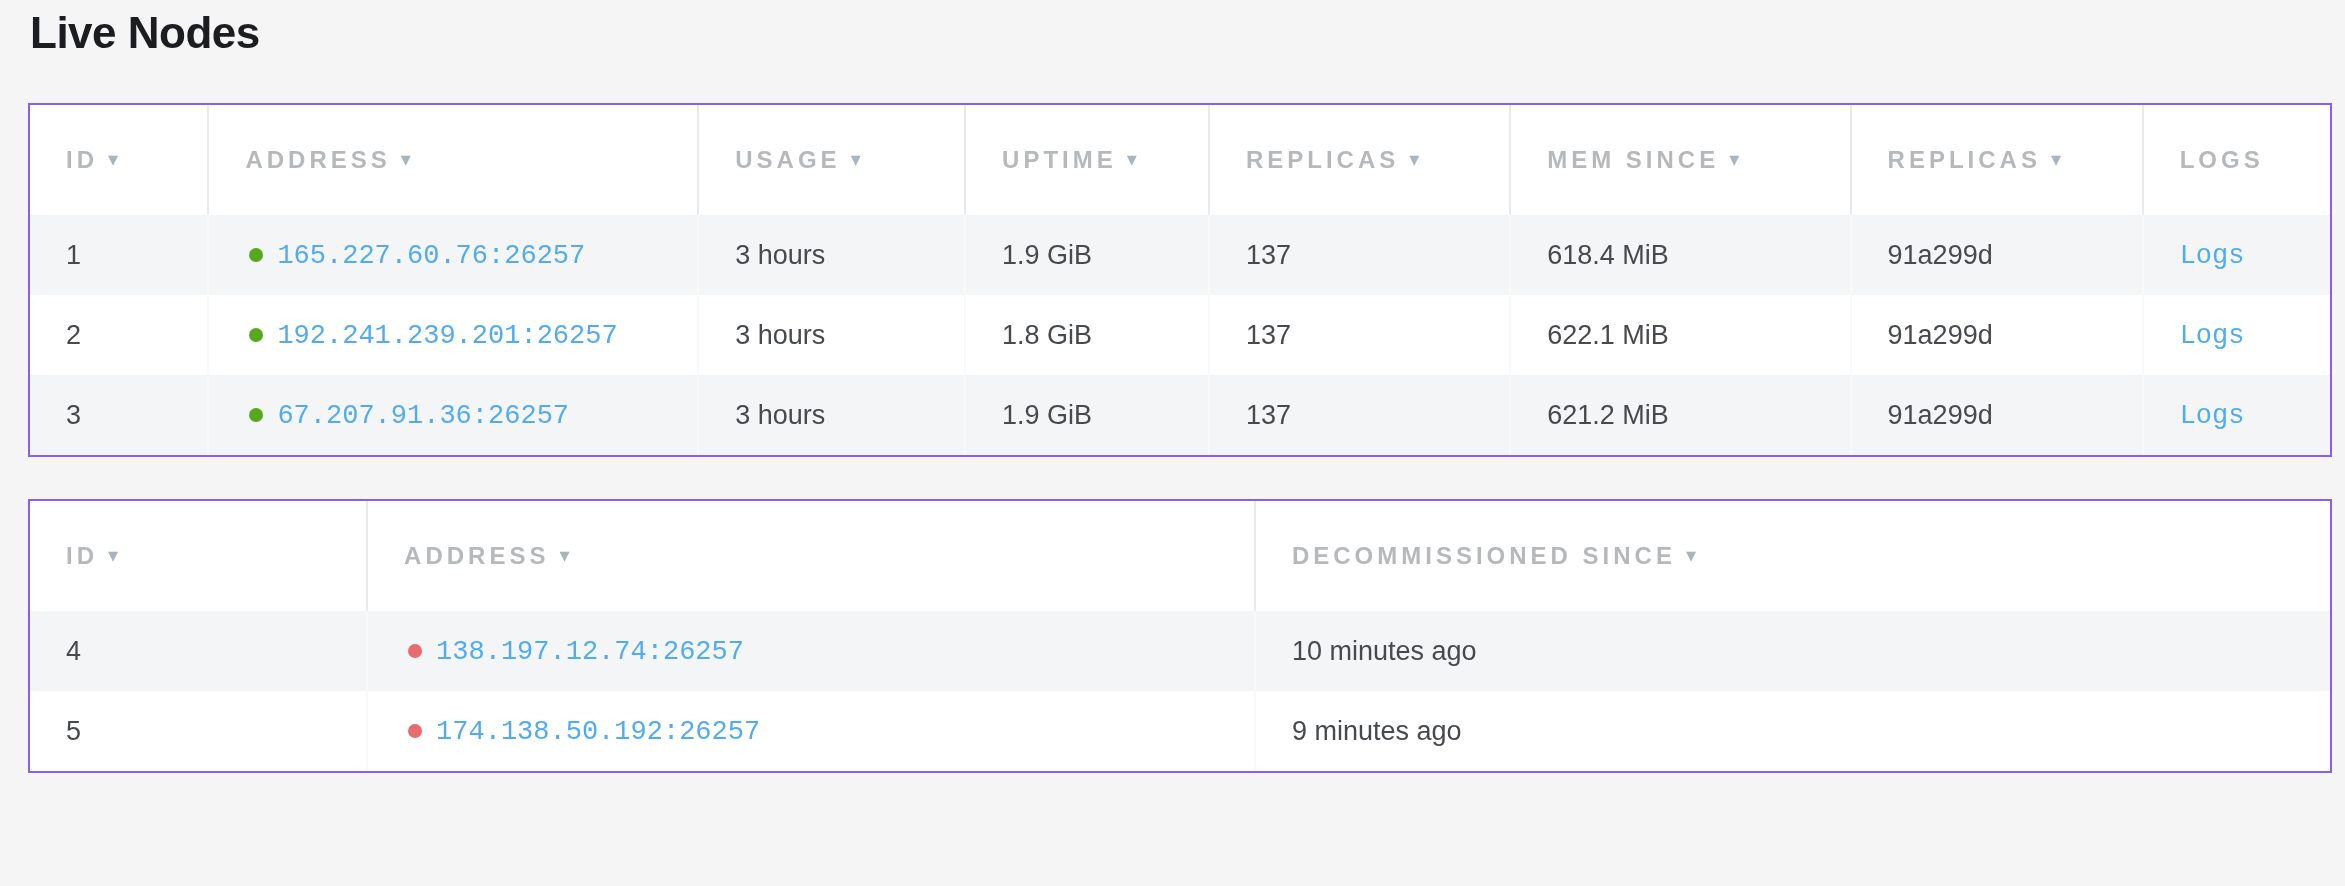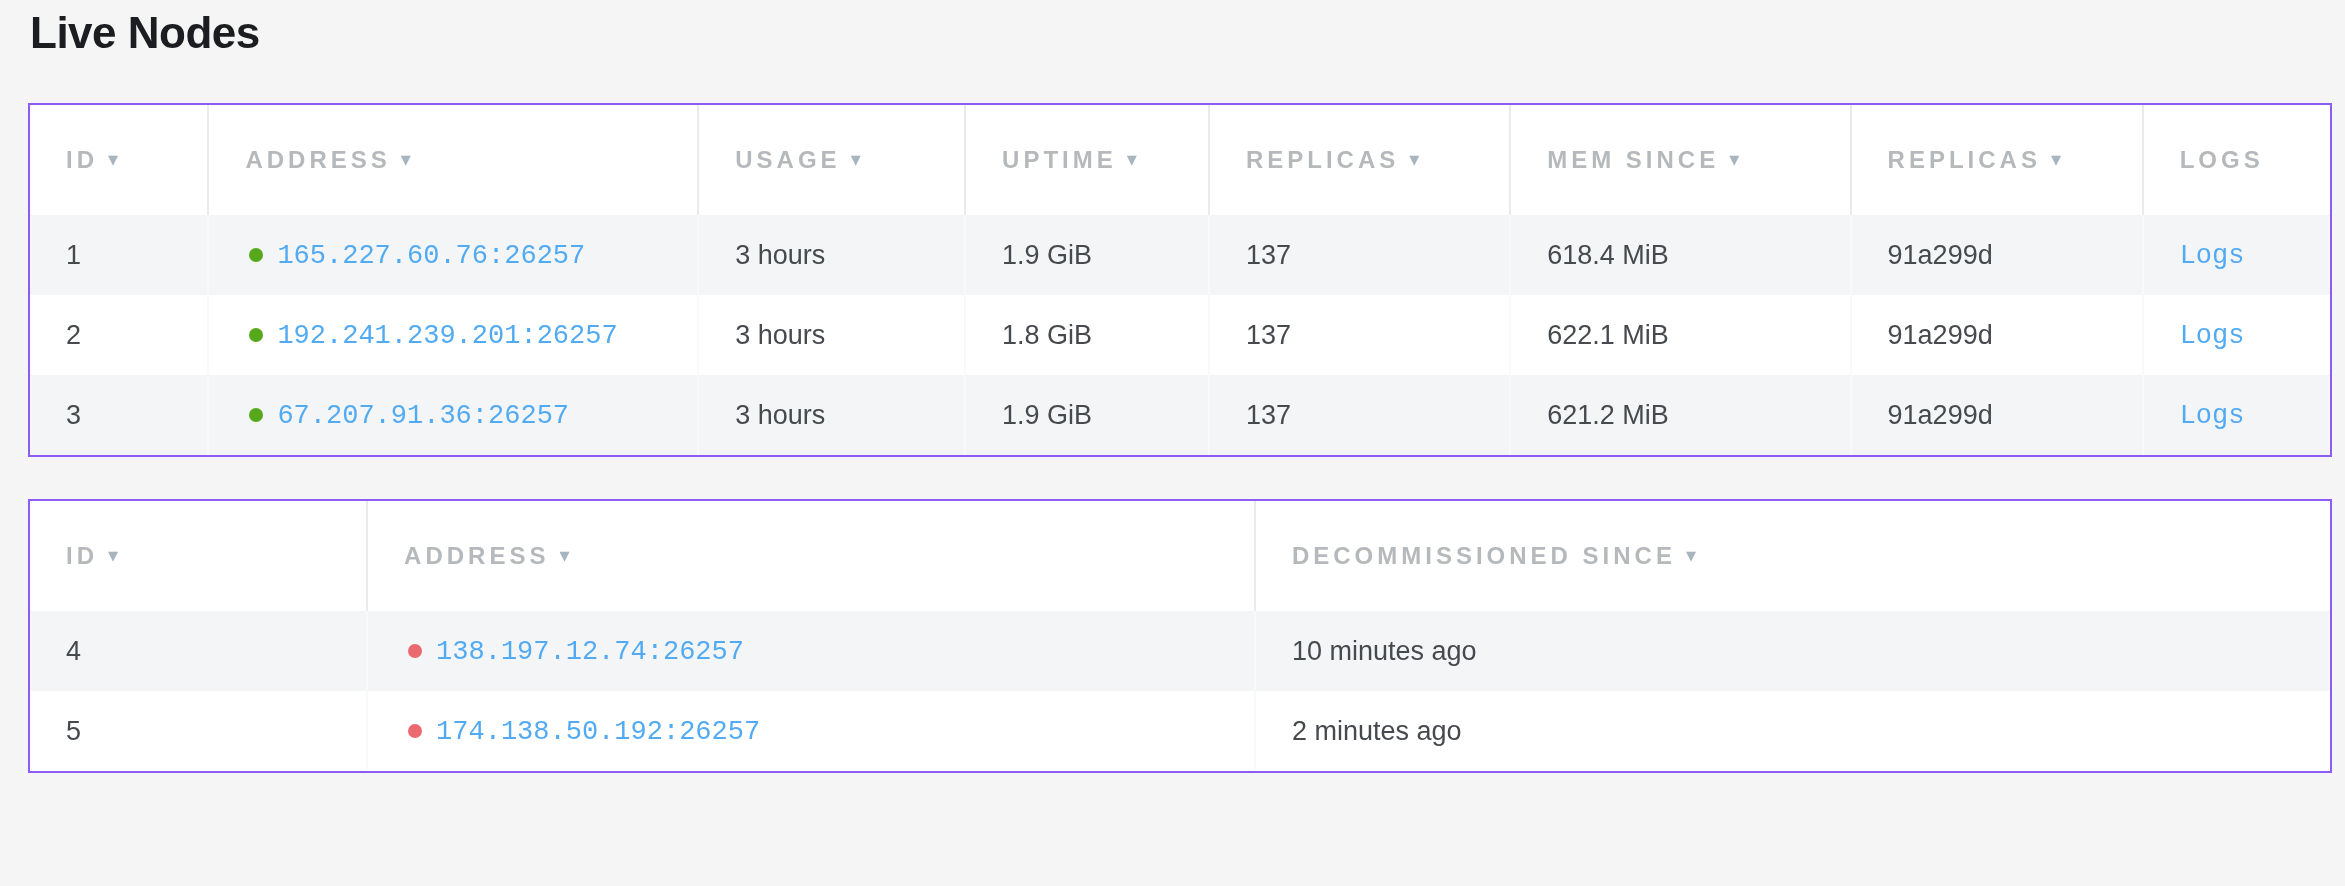--- a/index.html
+++ b/index.html
@@ -153,18 +153,18 @@
       </thead>
     <tbody>
         <tr>
           <td class="cell-id"><span>4</span></td>
           <td class="cell-address"><span class="dot" style="background: rgb(234, 106, 112);"></span><a class="lnk" href="#">138.197.12.74:26257</a></td>
           <td class="cell-decommissioned_since"><span>10 minutes ago</span></td>
         </tr>
         <tr>
           <td class="cell-id"><span>5</span></td>
           <td class="cell-address"><span class="dot" style="background: rgb(234, 106, 112);"></span><a class="lnk" href="#">174.138.50.192:26257</a></td>
-          <td class="cell-decommissioned_since"><span>2 minutes ago</span></td>
+          <td class="cell-decommissioned_since"><span>9 minutes ago</span></td>
         </tr>
       </tbody>
   </table>
 
 </div>
 
 </body></html>

